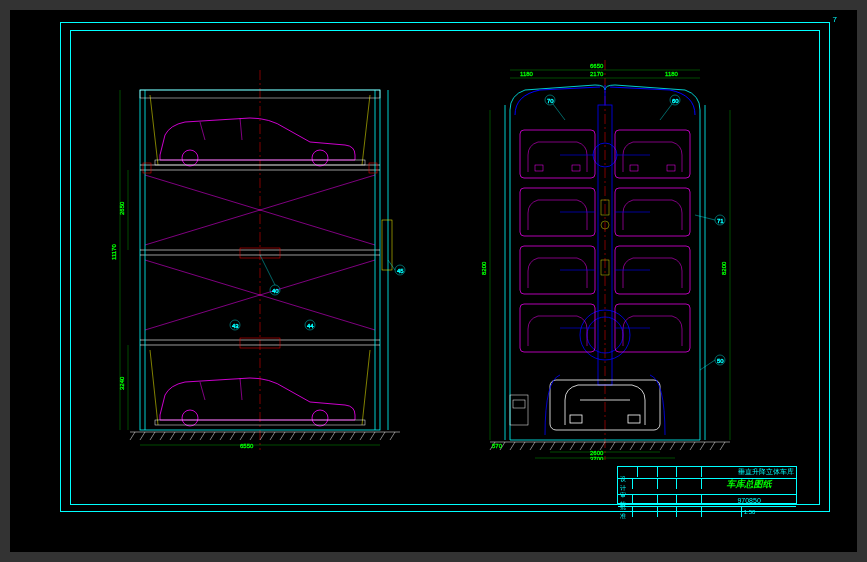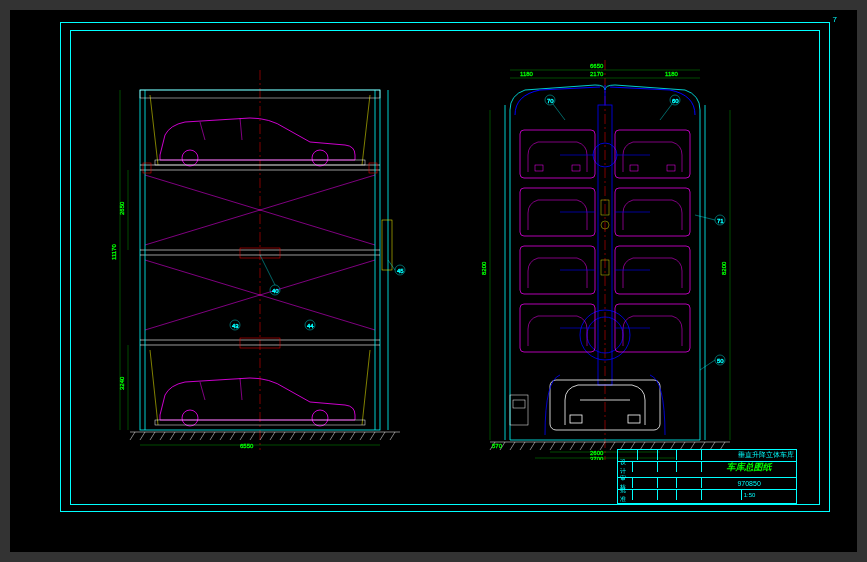--- a/index.html
+++ b/index.html
@@ -37,21 +37,21 @@
       position: absolute;
       color: #00ffff;
       font-size: 8px;
     }
     .corner-tr { right: 20px; top: 5px; }
     .title-block {
       position: absolute;
       right: 60px;
       bottom: 48px;
       width: 180px;
-      height: 55px;
+      height: 38px;
       border: 1px solid #00ffff;
     }
     .title-block-row {
       display: flex;
       border-bottom: 1px solid #00ffff;
     }
     .title-block-cell {
       border-right: 1px solid #00ffff;
       font-size: 6px;
       color: #00ffff;

